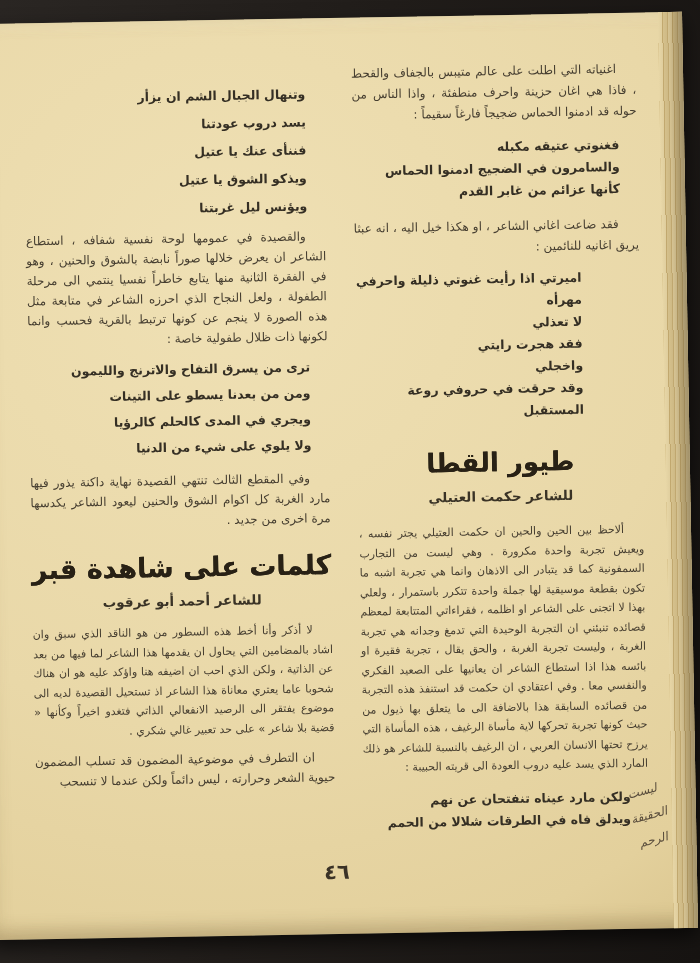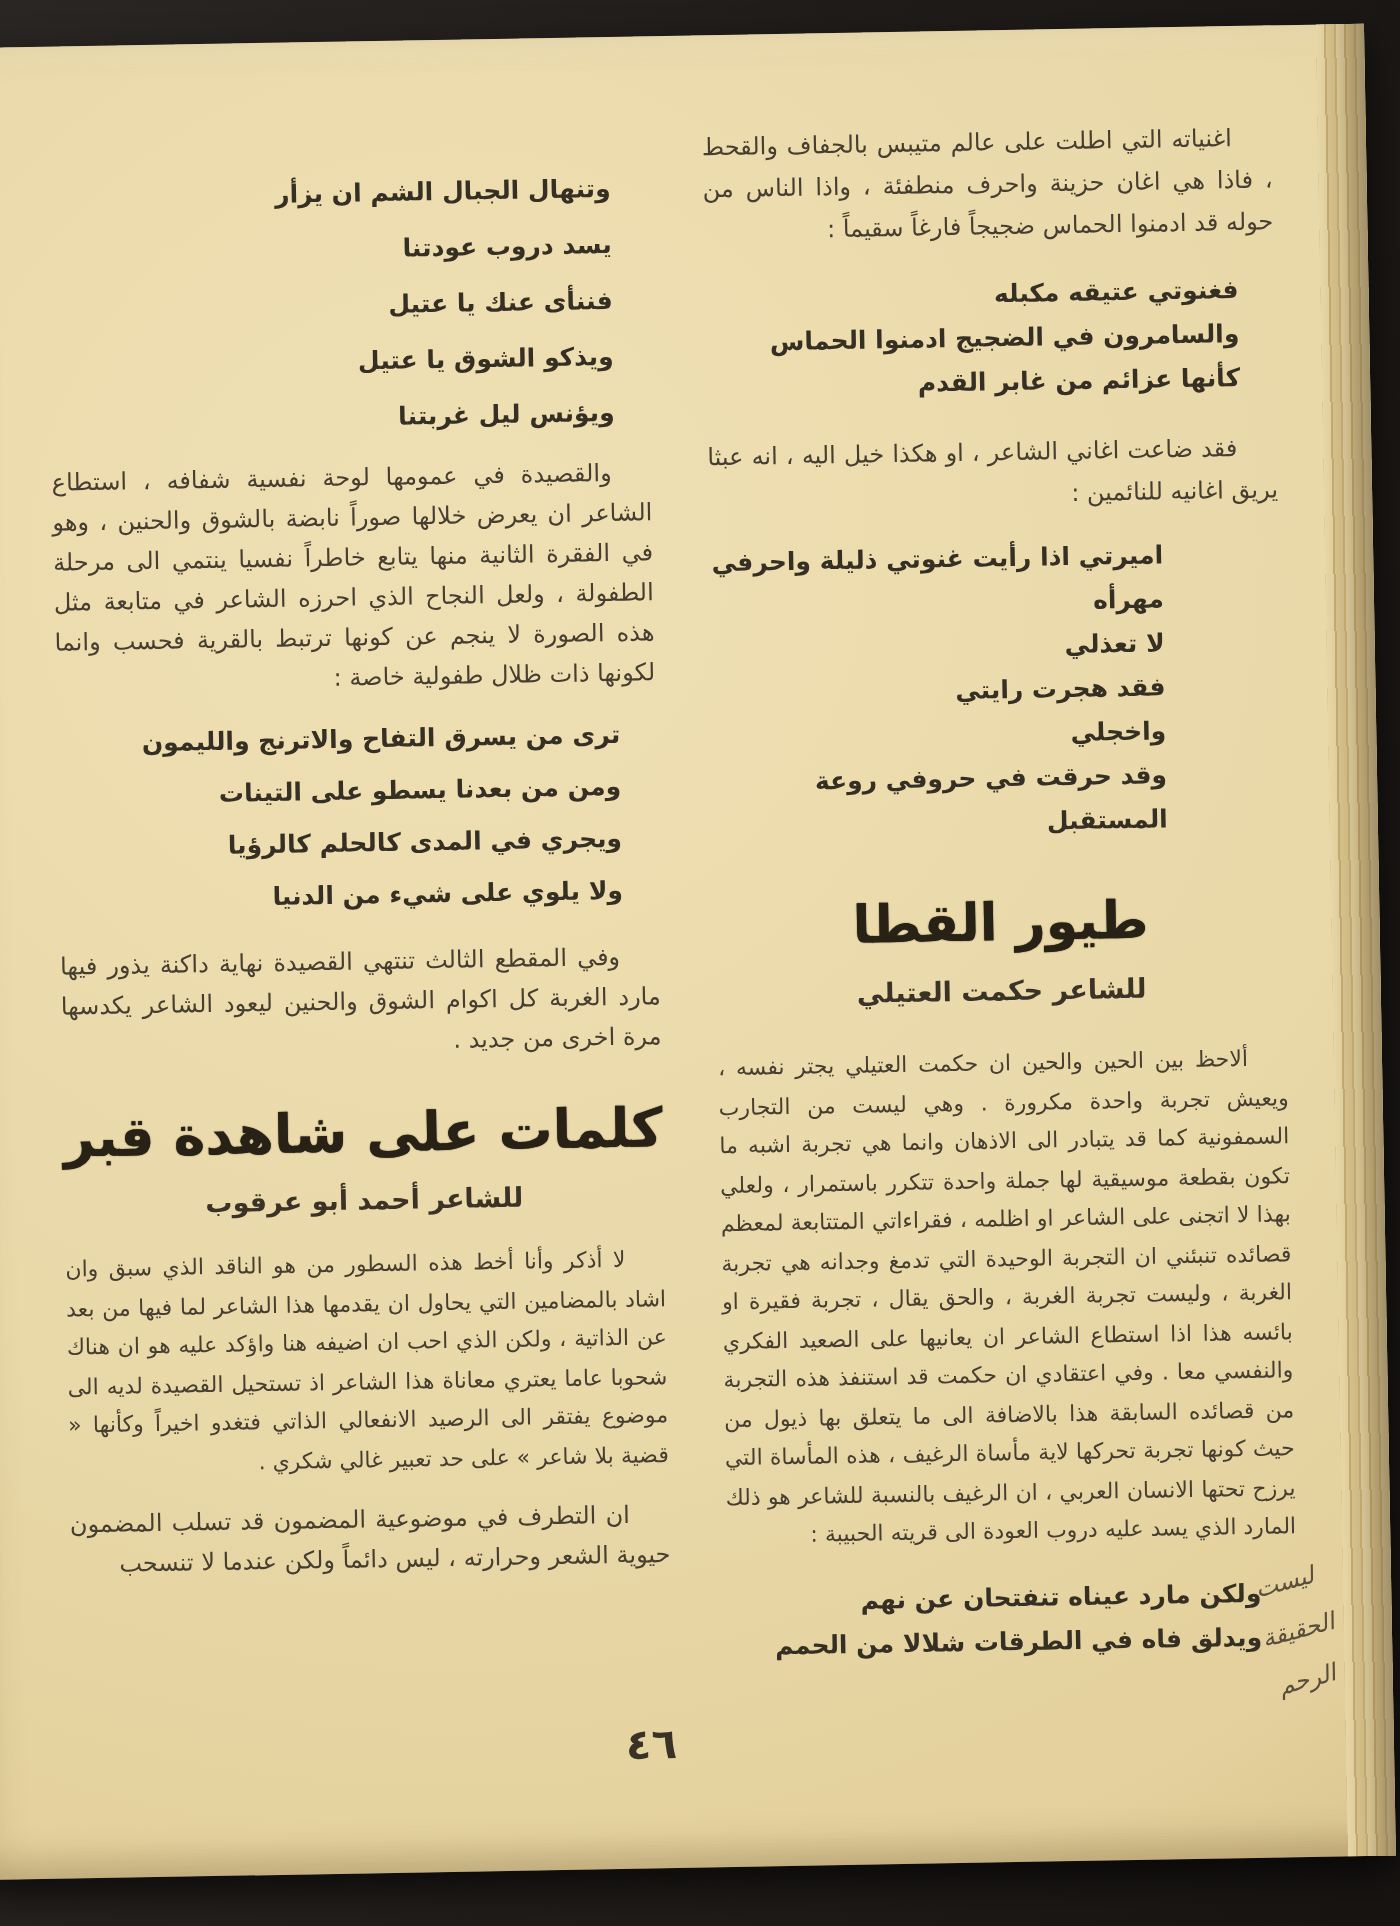--- a/index.html
+++ b/index.html
@@ -41,21 +41,21 @@
   .cal-title{
     font-weight:bold;text-align:center;color:#282115;
     text-shadow:0 0 .6px #282115;
   }
   .title-right{font-size:26px;margin-top:18px;line-height:44px;}
   .title-left{font-size:27px;margin-top:16px;line-height:42px;}
   .byline{text-align:center;font-size:13.5px;font-weight:bold;color:#3a3326;margin-top:2px;line-height:20px;}
   .mt12{margin-top:12px;} .mt14{margin-top:14px;} .mt10{margin-top:10px;}
   .mt16{margin-top:16px;} .mt8{margin-top:8px;} .mt6{margin-top:6px;}
   .page-num{
-    position:absolute;left:326px;top:842px;width:48px;
+    position:absolute;left:326px;top:842px;width:48px;text-align:center;
     font-size:21px;font-weight:bold;color:#3a3226;
   }
   .margin-note{
     position:absolute;left:628px;top:768px;width:50px;
     transform:rotate(-14deg);direction:rtl;text-align:right;
     font-size:12px;line-height:25px;color:#4e4234;opacity:.92;
     font-style:italic;
   }
   .margin-note .nline:nth-child(2){margin-right:-4px;}
   .margin-note .nline:nth-child(3){margin-right:2px;}

